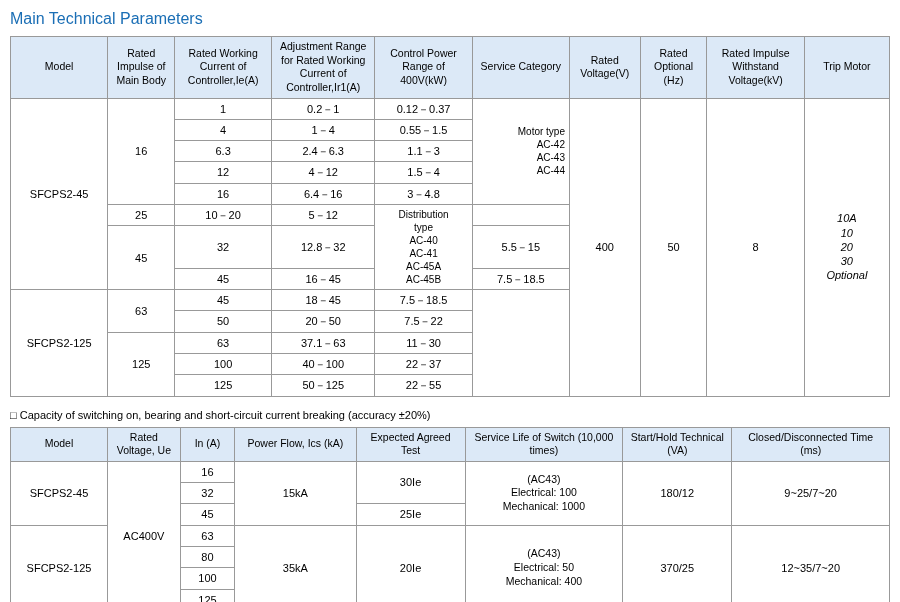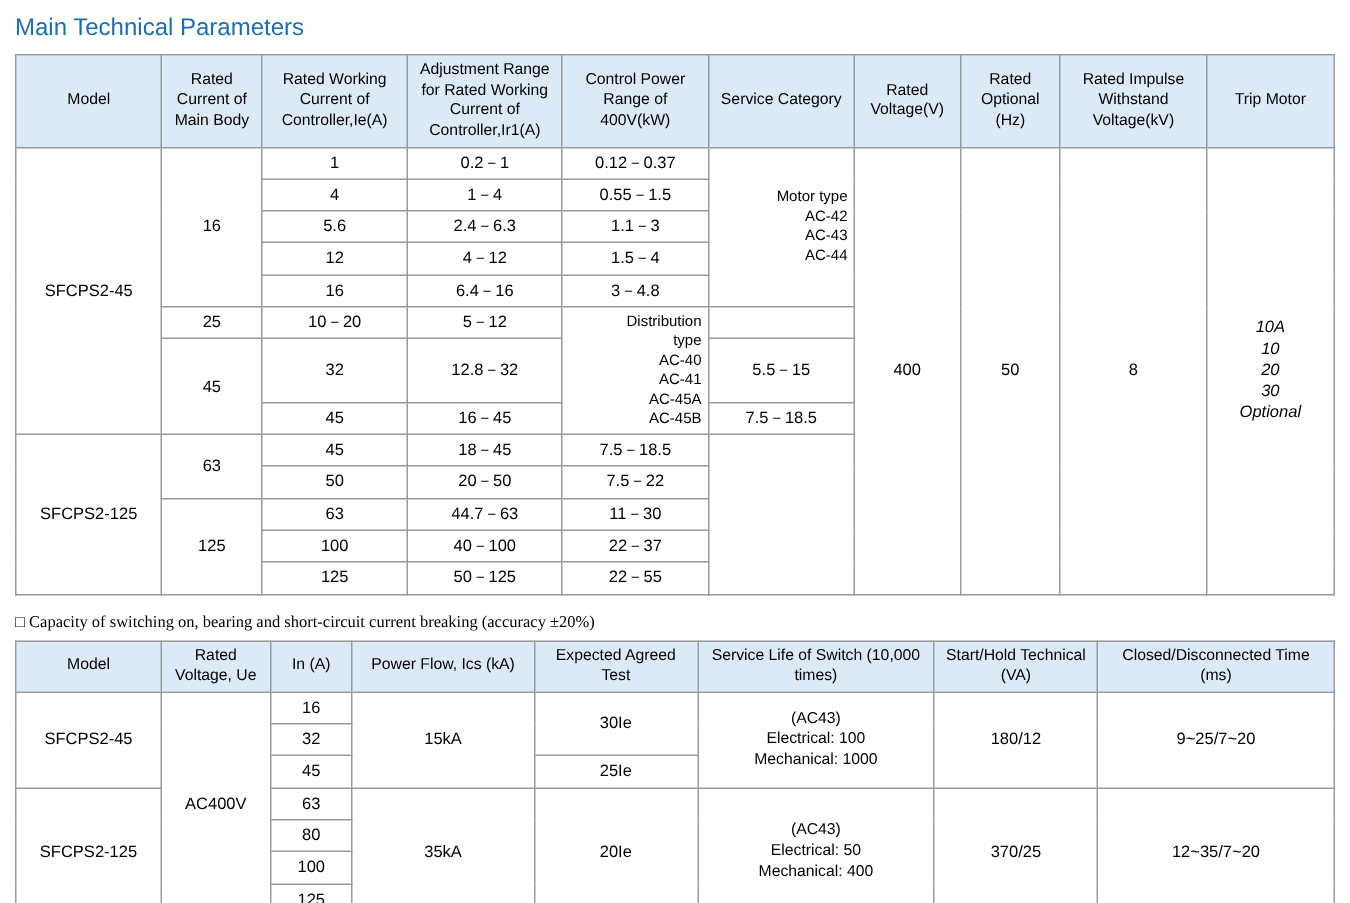--- a/index.html
+++ b/index.html
@@ -29,21 +29,20 @@
       line-height: 1.3;
     }
     th {
       background-color: #dce9f7;
       font-weight: normal;
       font-size: 10.5px;
     }
     .note {
       font-size: 11px;
       margin-bottom: 6px;
-      font-family: Liberation Serif, serif;
     }
   </style>
 </head>
 <body>
 
 <h2>Main Technical Parameters</h2>
 
 <table>
   <colgroup>
     <col style="width:80px">
@@ -53,21 +52,21 @@
     <col style="width:80px">
     <col style="width:80px">
     <col style="width:50px">
     <col style="width:55px">
     <col style="width:80px">
     <col style="width:70px">
   </colgroup>
   <thead>
     <tr>
       <th>Model</th>
-      <th>Rated Current of Main Body</th>
+      <th>Rated Impulse of Main Body</th>
       <th>Rated Working Current of Controller,Ie(A)</th>
       <th>Adjustment Range for Rated Working Current of Controller,Ir1(A)</th>
       <th>Control Power Range of 400V(kW)</th>
       <th>Service Category</th>
       <th>Rated Voltage(V)</th>
       <th>Rated Optional (Hz)</th>
       <th>Rated Impulse Withstand Voltage(kV)</th>
       <th>Trip Motor</th>
     </tr>
   </thead>
@@ -91,39 +90,39 @@
 20
 30
 Optional</td>
     </tr>
     <tr>
       <td>4</td>
       <td>1－4</td>
       <td>0.55－1.5</td>
     </tr>
     <tr>
-      <td>5.6</td>
+      <td>6.3</td>
       <td>2.4－6.3</td>
       <td>1.1－3</td>
     </tr>
     <tr>
       <td>12</td>
       <td>4－12</td>
       <td>1.5－4</td>
     </tr>
     <tr>
       <td>16</td>
       <td>6.4－16</td>
       <td>3－4.8</td>
     </tr>
     <tr>
       <td>25</td>
       <td>10－20</td>
       <td>5－12</td>
-      <td rowspan="3" style="white-space:pre-line; text-align:right; padding-left:4px; font-size:10px;">Distribution
+      <td rowspan="3" style="white-space:pre-line; text-align:center; padding-left:4px; font-size:10px;">Distribution
 type
 AC-40
 AC-41
 AC-45A
 AC-45B</td>
     </tr>
     <tr>
       <td rowspan="2">45</td>
       <td>32</td>
       <td>12.8－32</td>
@@ -144,21 +143,21 @@
       <td rowspan="5"></td>
     </tr>
     <tr>
       <td>50</td>
       <td>20－50</td>
       <td>7.5－22</td>
     </tr>
     <tr>
       <td rowspan="3">125</td>
       <td>63</td>
-      <td>44.7－63</td>
+      <td>37.1－63</td>
       <td>11－30</td>
     </tr>
     <tr>
       <td>100</td>
       <td>40－100</td>
       <td>22－37</td>
     </tr>
     <tr>
       <td>125</td>
       <td>50－125</td>

